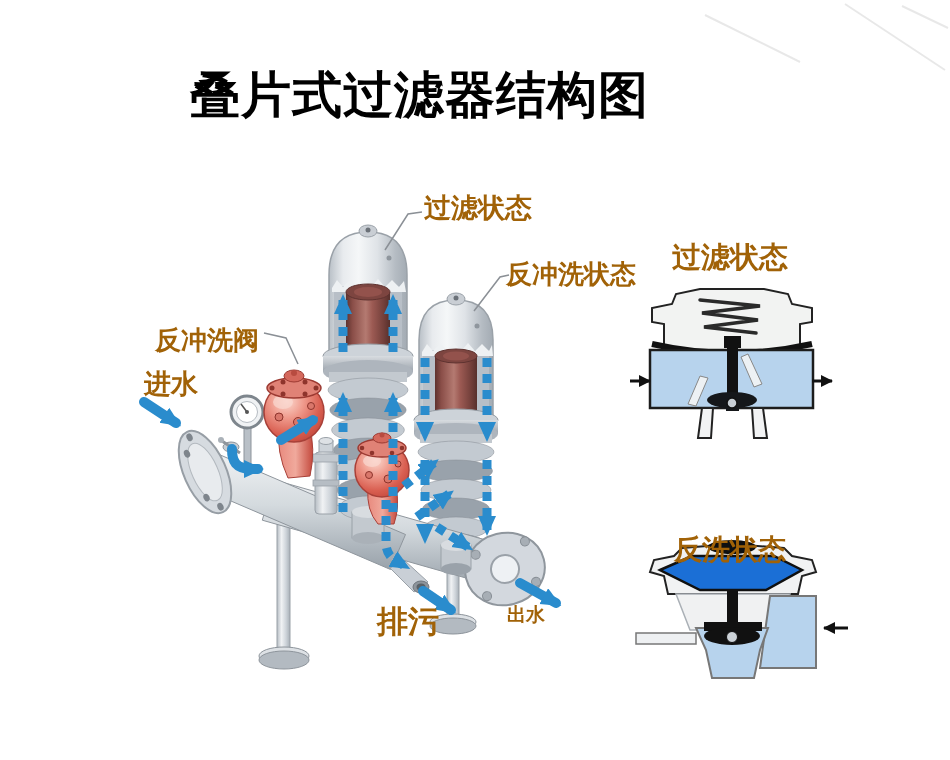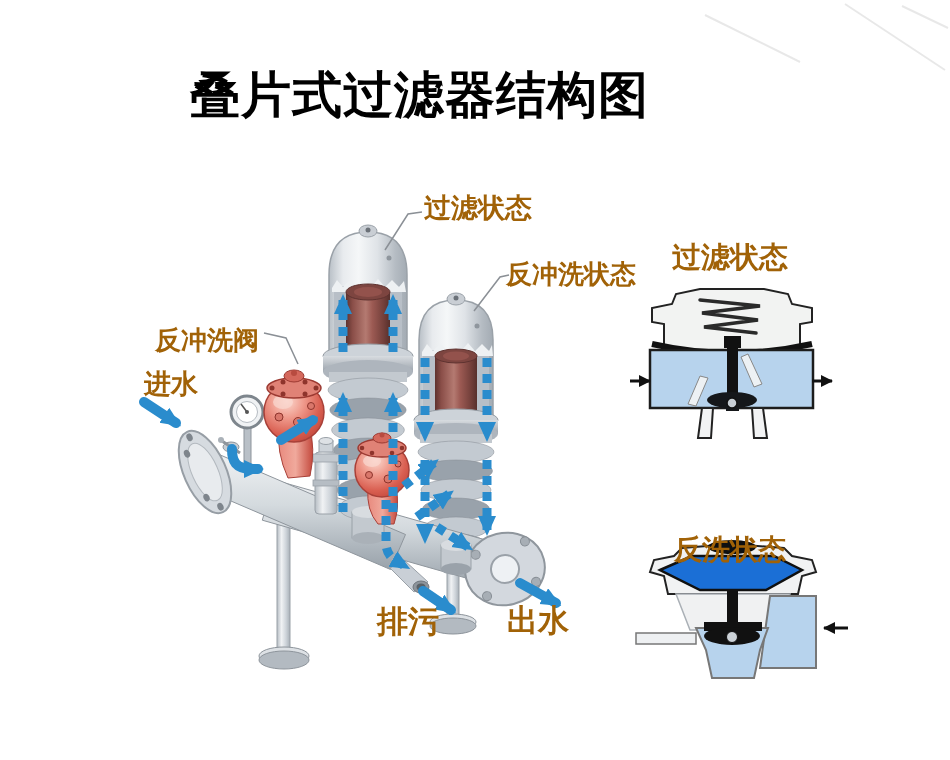--- a/index.html
+++ b/index.html
@@ -6,21 +6,21 @@
   .stage{position:relative;width:950px;height:760px;background:#ffffff;overflow:hidden;
          font-family:"DejaVu Sans","Liberation Sans",sans-serif;}
   .page-title{position:absolute;left:190px;top:70px;font-size:50px;font-weight:900;
               color:#000;line-height:1;letter-spacing:1px;white-space:nowrap;}
   .lbl{position:absolute;font-weight:700;color:#a16207;line-height:1;white-space:nowrap;font-family:Liberation Mono, monospace;}
   .lbl-filter-state{left:424px;top:197px;font-size:27px;}
   .lbl-backwash-state{left:506px;top:263px;font-size:26px;}
   .lbl-backwash-valve{left:155px;top:329px;font-size:26px;}
   .lbl-inlet{left:144px;top:373px;font-size:27px;}
   .lbl-drain{left:377px;top:608px;font-size:31px;}
-  .lbl-outlet{left:507px;top:607px;font-size:31px;}
+  .lbl-outlet{left:507px;top:607px;font-size:19px;}
   .lbl-side-top{left:672px;top:245px;font-size:29px;}
   .lbl-side-bottom{left:674px;top:506px;font-size:28px;margin-top:32px;}
   svg{position:absolute;left:0;top:0;}
 </style>
 </head>
 <body>
 
 <div class="stage">
 
   <svg width="950" height="760" viewBox="0 0 950 760">

